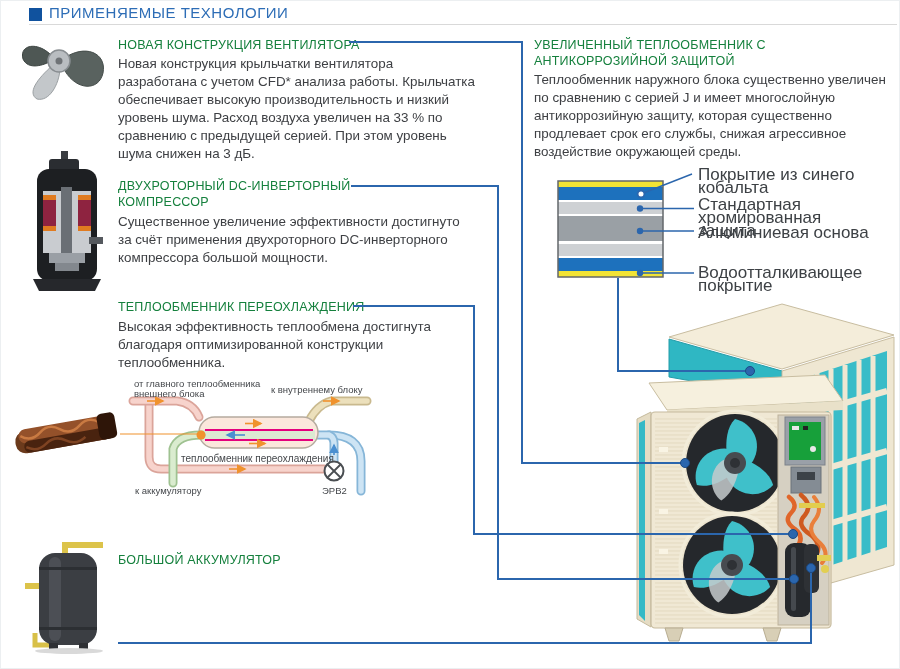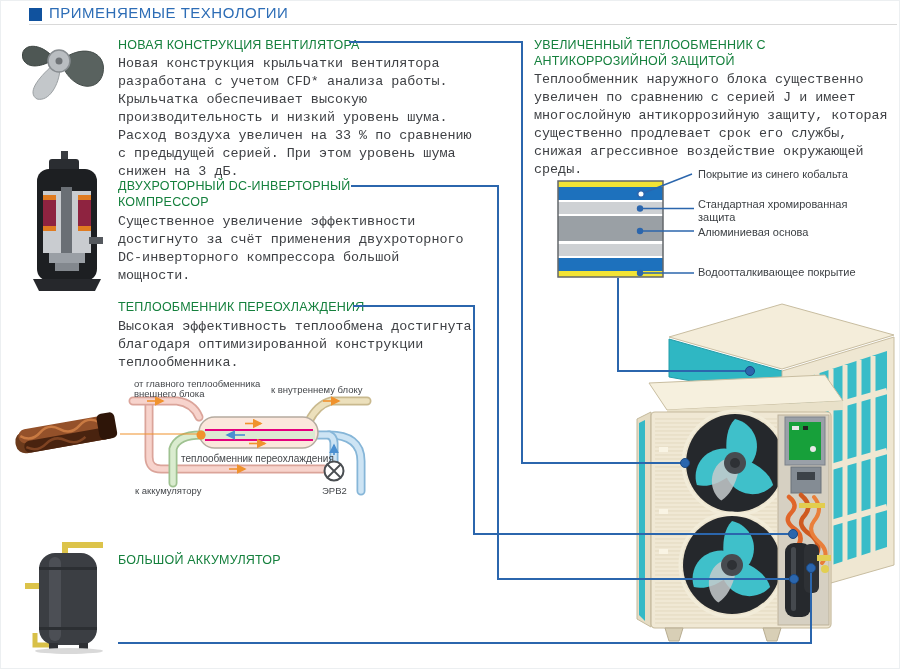--- a/index.html
+++ b/index.html
@@ -3,22 +3,22 @@
 <meta charset="utf-8">
 <style>
   html,body{margin:0;padding:0;background:#fff;}
   .page{position:relative;width:900px;height:669px;background:#ffffff;overflow:hidden;
         font-family:"Liberation Sans",sans-serif;color:#3e4044;border:1px solid #eceff1;box-sizing:border-box;}
   .abs{position:absolute;}
   .hdr-square{left:28px;top:7px;width:13px;height:13px;background:#10529e;}
   .hdr-title{left:48px;top:3px;font-size:15px;color:#2d6db6;letter-spacing:.5px;}
   .hdr-rule{left:28px;top:23px;width:868px;height:1px;background:#d9d9d9;}
   .sec-title{font-size:12.5px;color:#15803d;letter-spacing:.2px;line-height:16px;}
-  .body-text{font-size:13.4px;line-height:18px;color:#3e4044;font-family:Liberation Mono, monospace;}
-  .layer-label{font-size:11px;line-height:13px;color:#3d4145;}
+  .body-text{font-size:13.4px;line-height:18px;color:#3e4044;}
+  .layer-label{font-size:17px;line-height:13px;color:#3d4145;}
   svg{display:block;}
   .dg-text{font-size:9.5px;fill:#44474b;font-family:"Liberation Sans",sans-serif;}
 </style>
 </head>
 <body>
 
 <div class="page">
 
   <div class="abs hdr-square"></div>
   <div class="abs hdr-title">ПРИМЕНЯЕМЫЕ ТЕХНОЛОГИИ</div>

